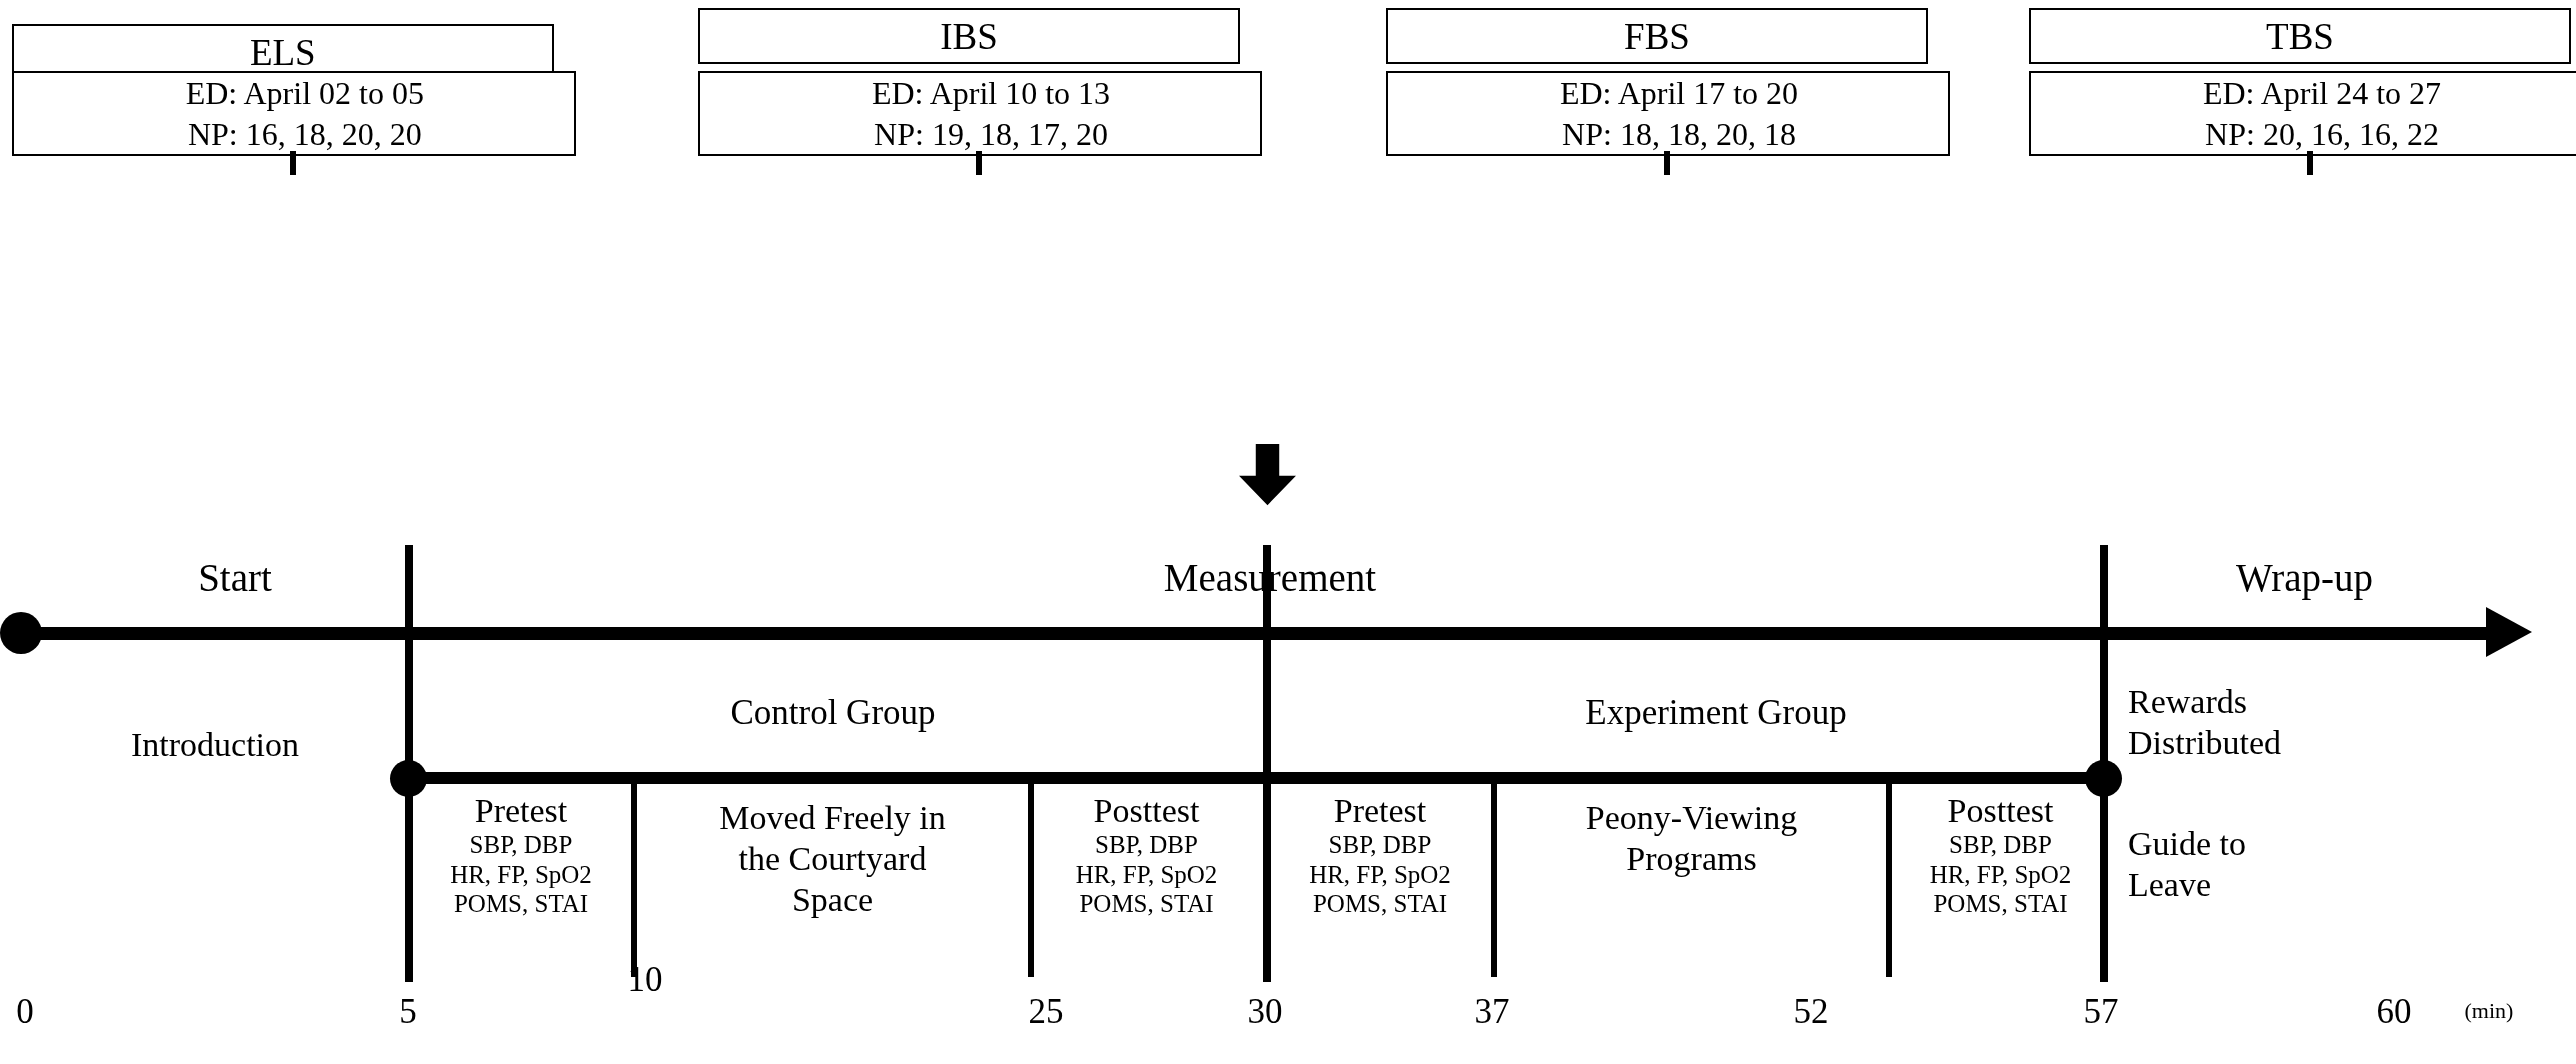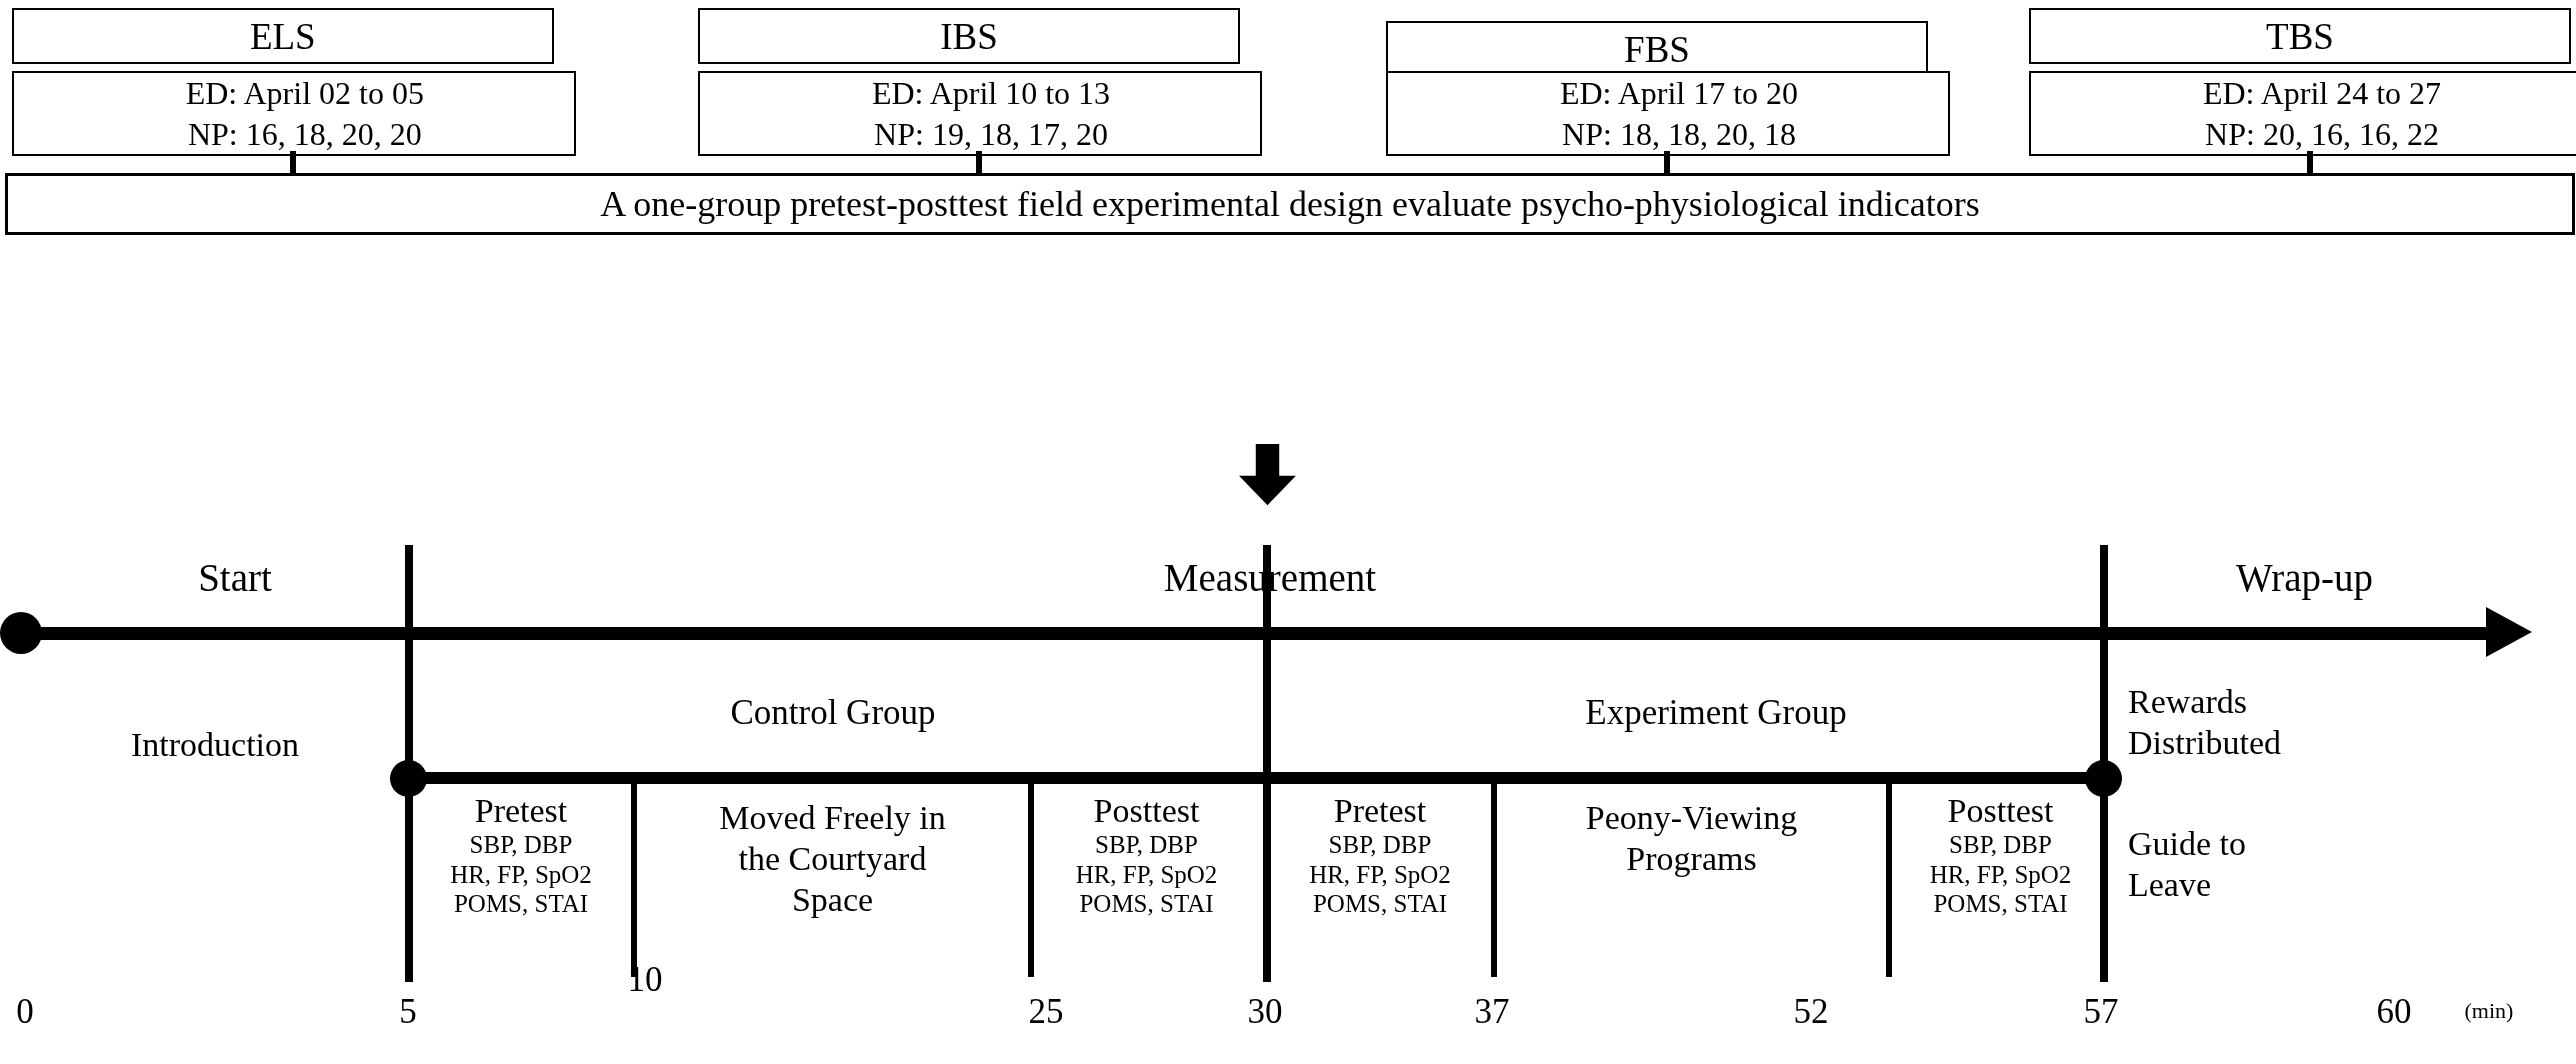--- a/index.html
+++ b/index.html
@@ -164,21 +164,21 @@
   .cell-block .cap { font-size: 34px; line-height: 1.15; }
   .cell-block .sub { font-size: 25px; line-height: 1.18; }
   .multi { position: absolute; text-align: center; font-size: 34px; line-height: 1.2; }
 </style>
 </head>
 <body>
 
 <div id="root">
 
   <div class="study-col" style="left:11.8px;  width:538px;">
-    <div class="title-box" style="width:538px;">
+    <div class="title-box" style="width:538px;margin-top:16px;">
       <span>ELS</span>
     </div>
     <div class="info-box" style="width:538px;">
       <span class="ln">ED: April 02 to 05</span>
       <span class="ln">NP: 16, 18, 20, 20</span>
     </div>
     <div class="stem" style="left:278px;"></div>
   </div>
 
   <div class="study-col" style="left:698px; width:538px;">
@@ -186,44 +186,41 @@
       <span>IBS</span>
     </div>
     <div class="info-box" style="width:538px;">
       <span class="ln">ED: April 10 to 13</span>
       <span class="ln">NP: 19, 18, 17, 20</span>
     </div>
     <div class="stem" style="left:278px;"></div>
   </div>
 
   <div class="study-col" style="left:1386px; width:538px;">
-    <div class="title-box" style="width:538px;margin-top:13px;">
+    <div class="title-box" style="width:538px;">
       <span>FBS</span>
     </div>
     <div class="info-box" style="width:538px;">
       <span class="ln">ED: April 17 to 20</span>
       <span class="ln">NP: 18, 18, 20, 18</span>
     </div>
     <div class="stem" style="left:278px;"></div>
   </div>
 
   <div class="study-col" style="left:2029px; width:538px;">
     <div class="title-box" style="width:538px;">
       <span>TBS</span>
     </div>
     <div class="info-box" style="width:538px;">
       <span class="ln">ED: April 24 to 27</span>
       <span class="ln">NP: 20, 16, 16, 22</span>
     </div>
     <div class="stem" style="left:278px;"></div>
   </div>
 
-  <div id="banner">
-    <span>A one-group pretest-posttest field experimental design evaluate psycho-physiological indicators</span>
-  </div>
 
   <div id="down-arrow">
     <svg width="61" height="62" viewBox="0 0 72 74" aria-hidden="true">
       <polygon points="22,0 50,0 50,38 70,38 36,73 2,38 22,38" fill="#000"></polygon>
     </svg>
   </div>
 
   <div id="axis-dot"></div>
   <div id="axis-line"></div>
   <div id="axis-arrowhead"></div>

